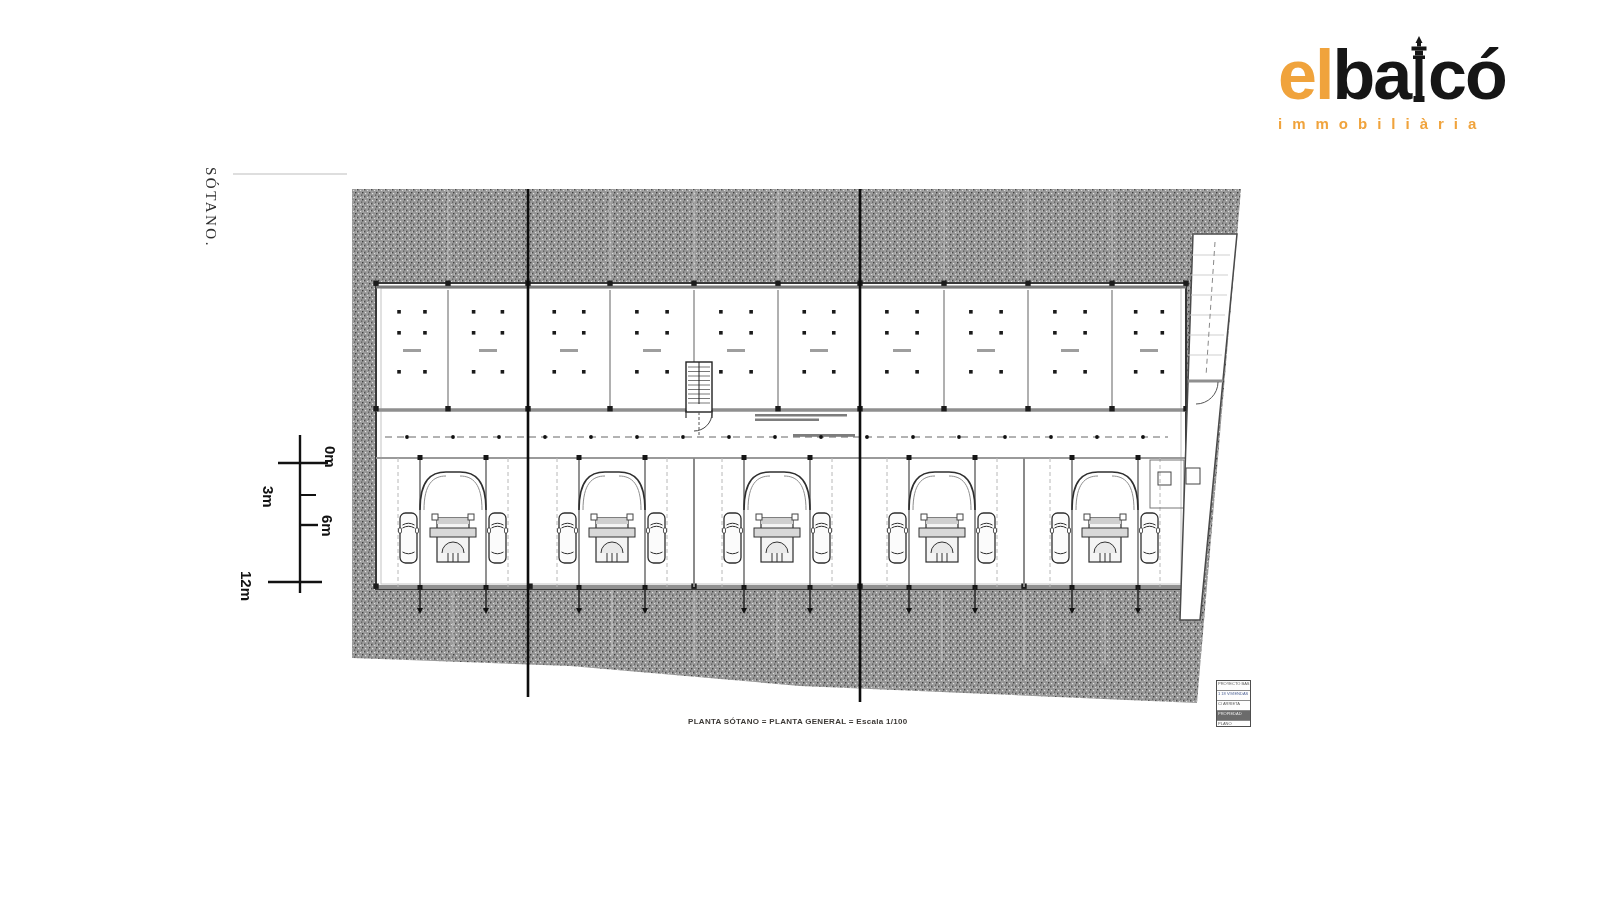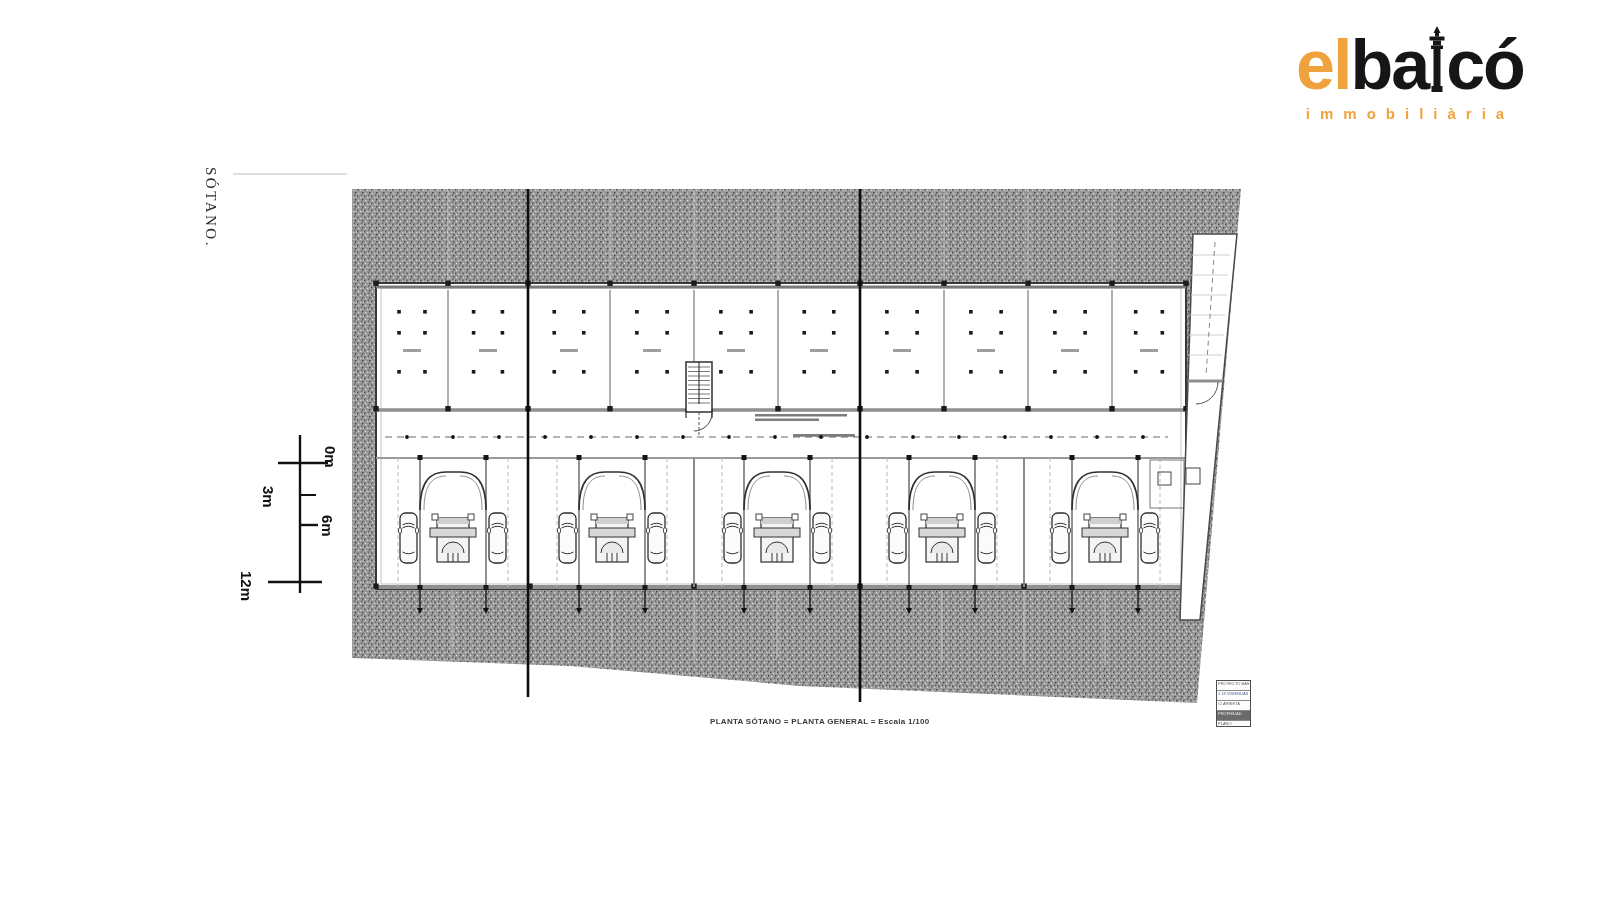--- a/index.html
+++ b/index.html
@@ -1,34 +1,34 @@
 <!DOCTYPE html>
 <html style="--accent: #F0A33C; --ink: #161616;"><head>
 <meta charset="utf-8">
 <style>
   html,body{margin:0;padding:0;background:#fff;}
   .stage{position:relative;width:1600px;height:900px;background:#ffffff;overflow:hidden;
          font-family:"Liberation Sans",sans-serif;}
   svg.plan{position:absolute;left:0;top:0;}
 
   
-  .logo{position:absolute;left:1278px;top:26px;width:264px;text-align:center;}
+  .logo{position:absolute;left:1278px;top:36px;width:264px;text-align:left;}
   .logo-word{font-weight:bold;font-size:70px;line-height:1;letter-spacing:-2px;
              color:var(--ink,#161616);white-space:nowrap;}
   .logo-el{color:var(--accent,#F0A33C);}
   .logo-col{display:inline-block;width:16px;height:66px;vertical-align:-3px;margin:0 1px;}
   .logo-tagline{margin-top:5px;font-size:15px;font-weight:bold;letter-spacing:10px;
                 color:var(--accent,#F0A33C);white-space:nowrap;}
 
   
   .sotano{position:absolute;left:202px;top:167px;writing-mode:vertical-rl;
           font-family:"Liberation Serif",serif;font-size:15px;letter-spacing:2.5px;color:#2d2d2d;}
 
   
-  .caption{position:absolute;left:710px;top:717px;font-size:8px;font-weight:bold;
+  .caption{position:absolute;left:688px;top:717px;font-size:8px;font-weight:bold;
            color:#3c3936;letter-spacing:0.3px;white-space:nowrap;}
 
   
   .tblock{position:absolute;left:1216px;top:680px;width:33px;height:45px;border:1px solid #4e4e4e;
           background:#fdfdfd;font-size:4px;line-height:1;color:#5a5a5a;overflow:hidden;}
   .tblock .row{height:8px;border-bottom:1px solid #8a8a8a;padding:1px 1px 0;white-space:nowrap;overflow:hidden;}
   .tblock .row.blue{color:#4a5f93;}
   .tblock .row.dark{background:#6b6b6b;color:#eeeeee;}
 </style>
 </head>

